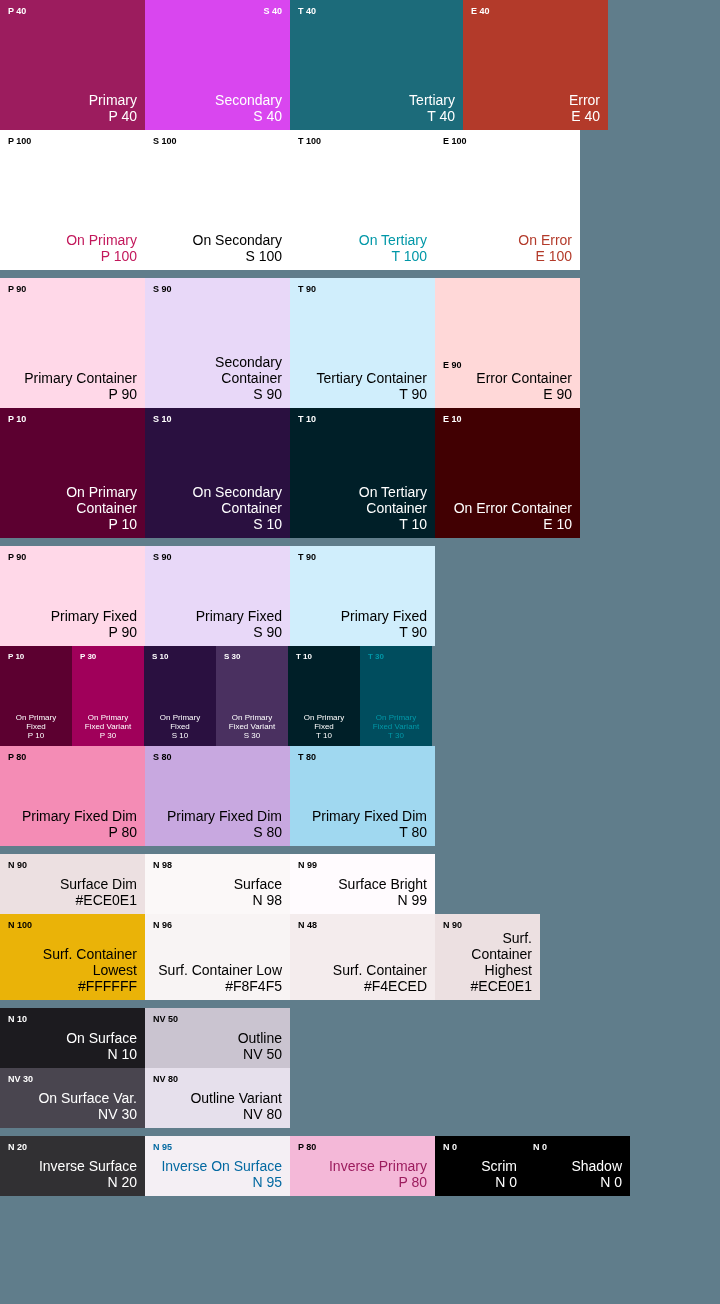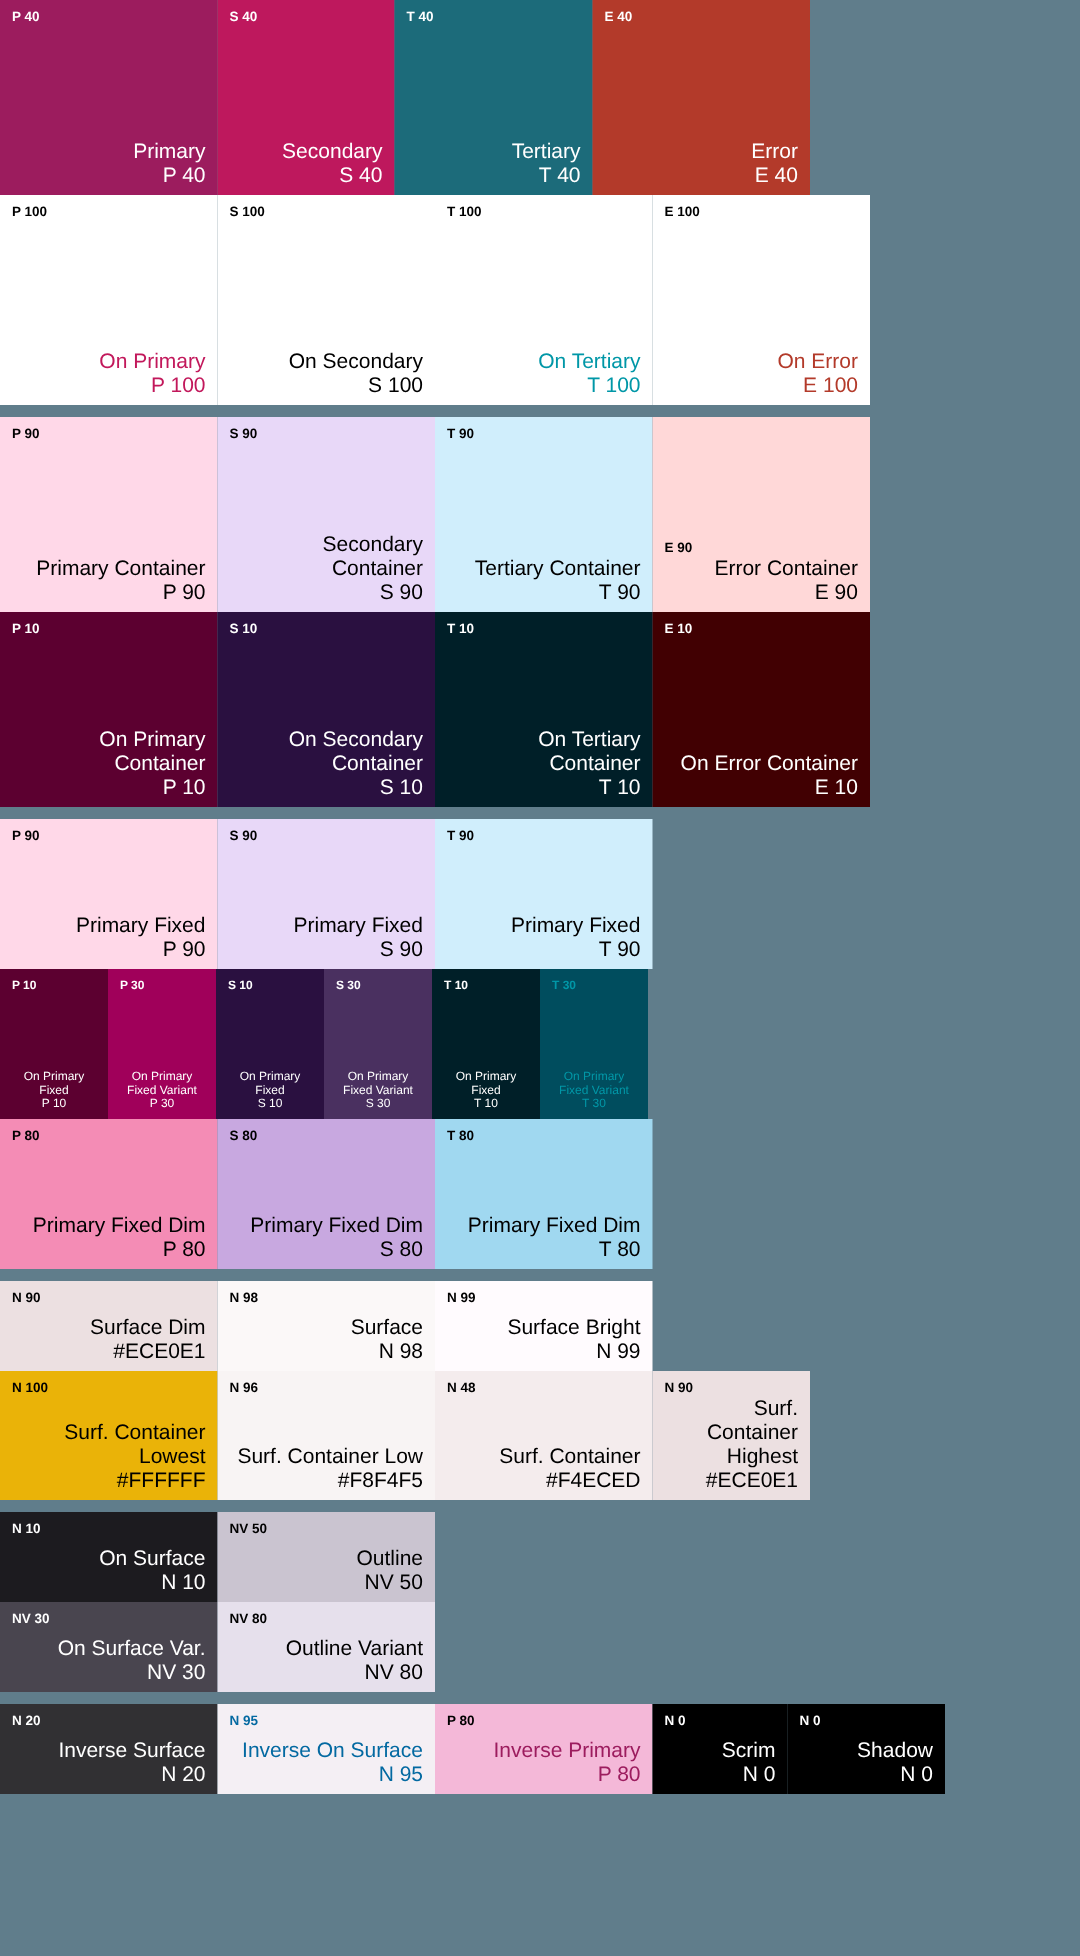--- a/index.html
+++ b/index.html
@@ -26,25 +26,25 @@
     .full-row { width: 720px; }
   </style>
 </head>
 <body>
 
 <div class="row full-row">
   <div class="cell" style="background:#9c1c5e;color:#ffffff;width:145px;min-height:130px;">
     <span class="cell-label-top">P 40</span>
     <span class="cell-label-bottom">Primary<br>P 40</span>
   </div>
-  <div class="cell" style="background:#be185d;color:#ffffff;width:118px;min-height:130px;">
+  <div class="cell" style="background:#d946ef;color:#ffffff;width:145px;min-height:130px;align-items:flex-end;">
     <span class="cell-label-top">S 40</span>
     <span class="cell-label-bottom">Secondary<br>S 40</span>
   </div>
-  <div class="cell" style="background:#1c6b7a;color:#ffffff;width:132px;min-height:130px;">
+  <div class="cell" style="background:#1c6b7a;color:#ffffff;width:173px;min-height:130px;">
     <span class="cell-label-top">T 40</span>
     <span class="cell-label-bottom">Tertiary<br>T 40</span>
   </div>
   <div class="cell" style="background:#b33a2a;color:#ffffff;width:145px;min-height:130px;">
     <span class="cell-label-top">E 40</span>
     <span class="cell-label-bottom">Error<br>E 40</span>
   </div>
   <div style="flex:1;background:#607d8b;"></div>
 </div>
 

